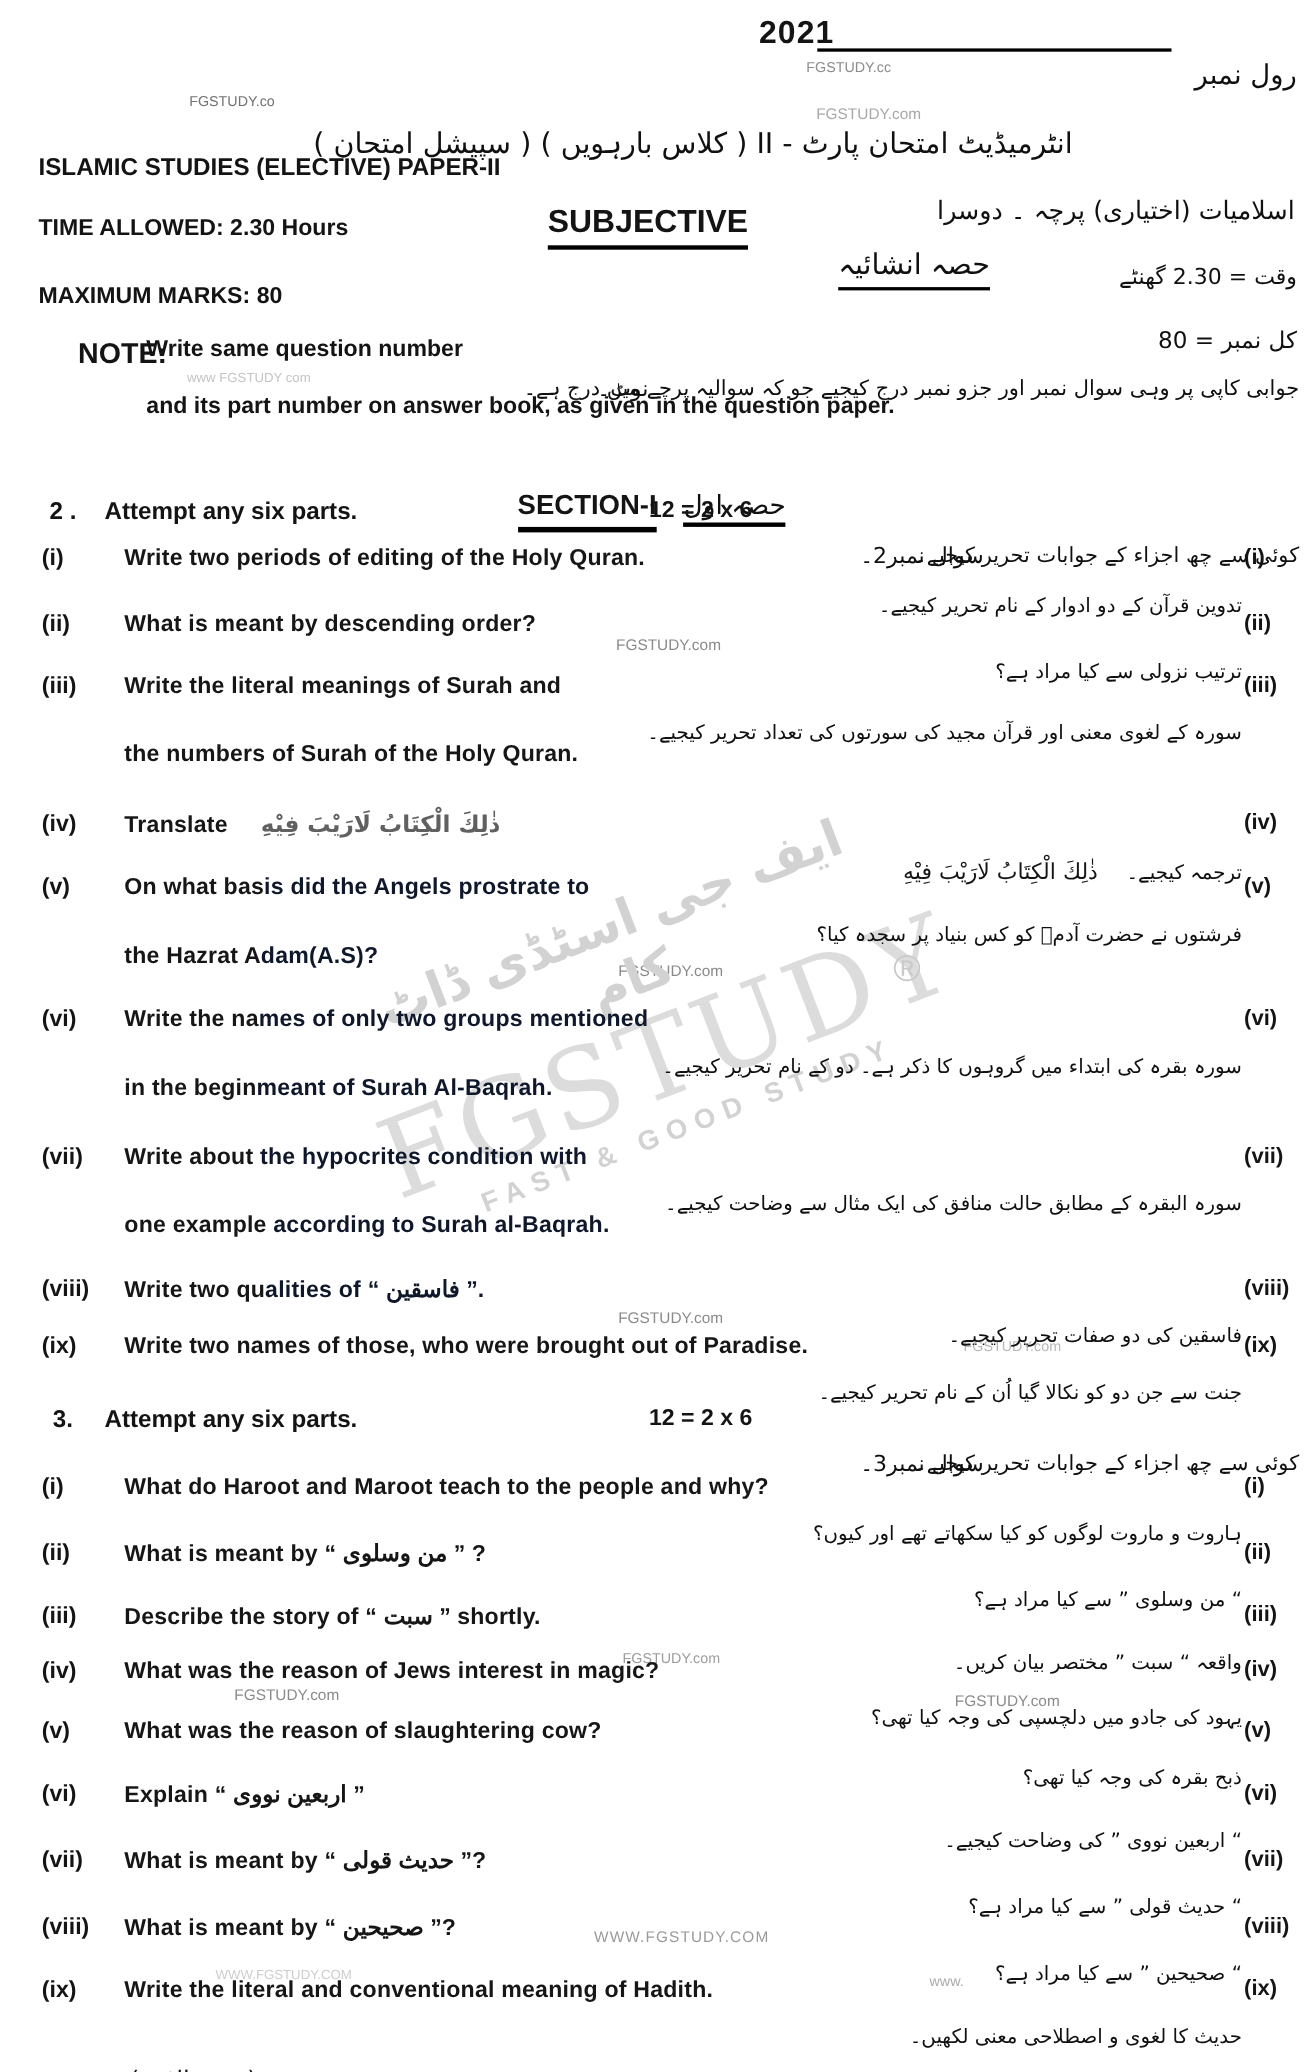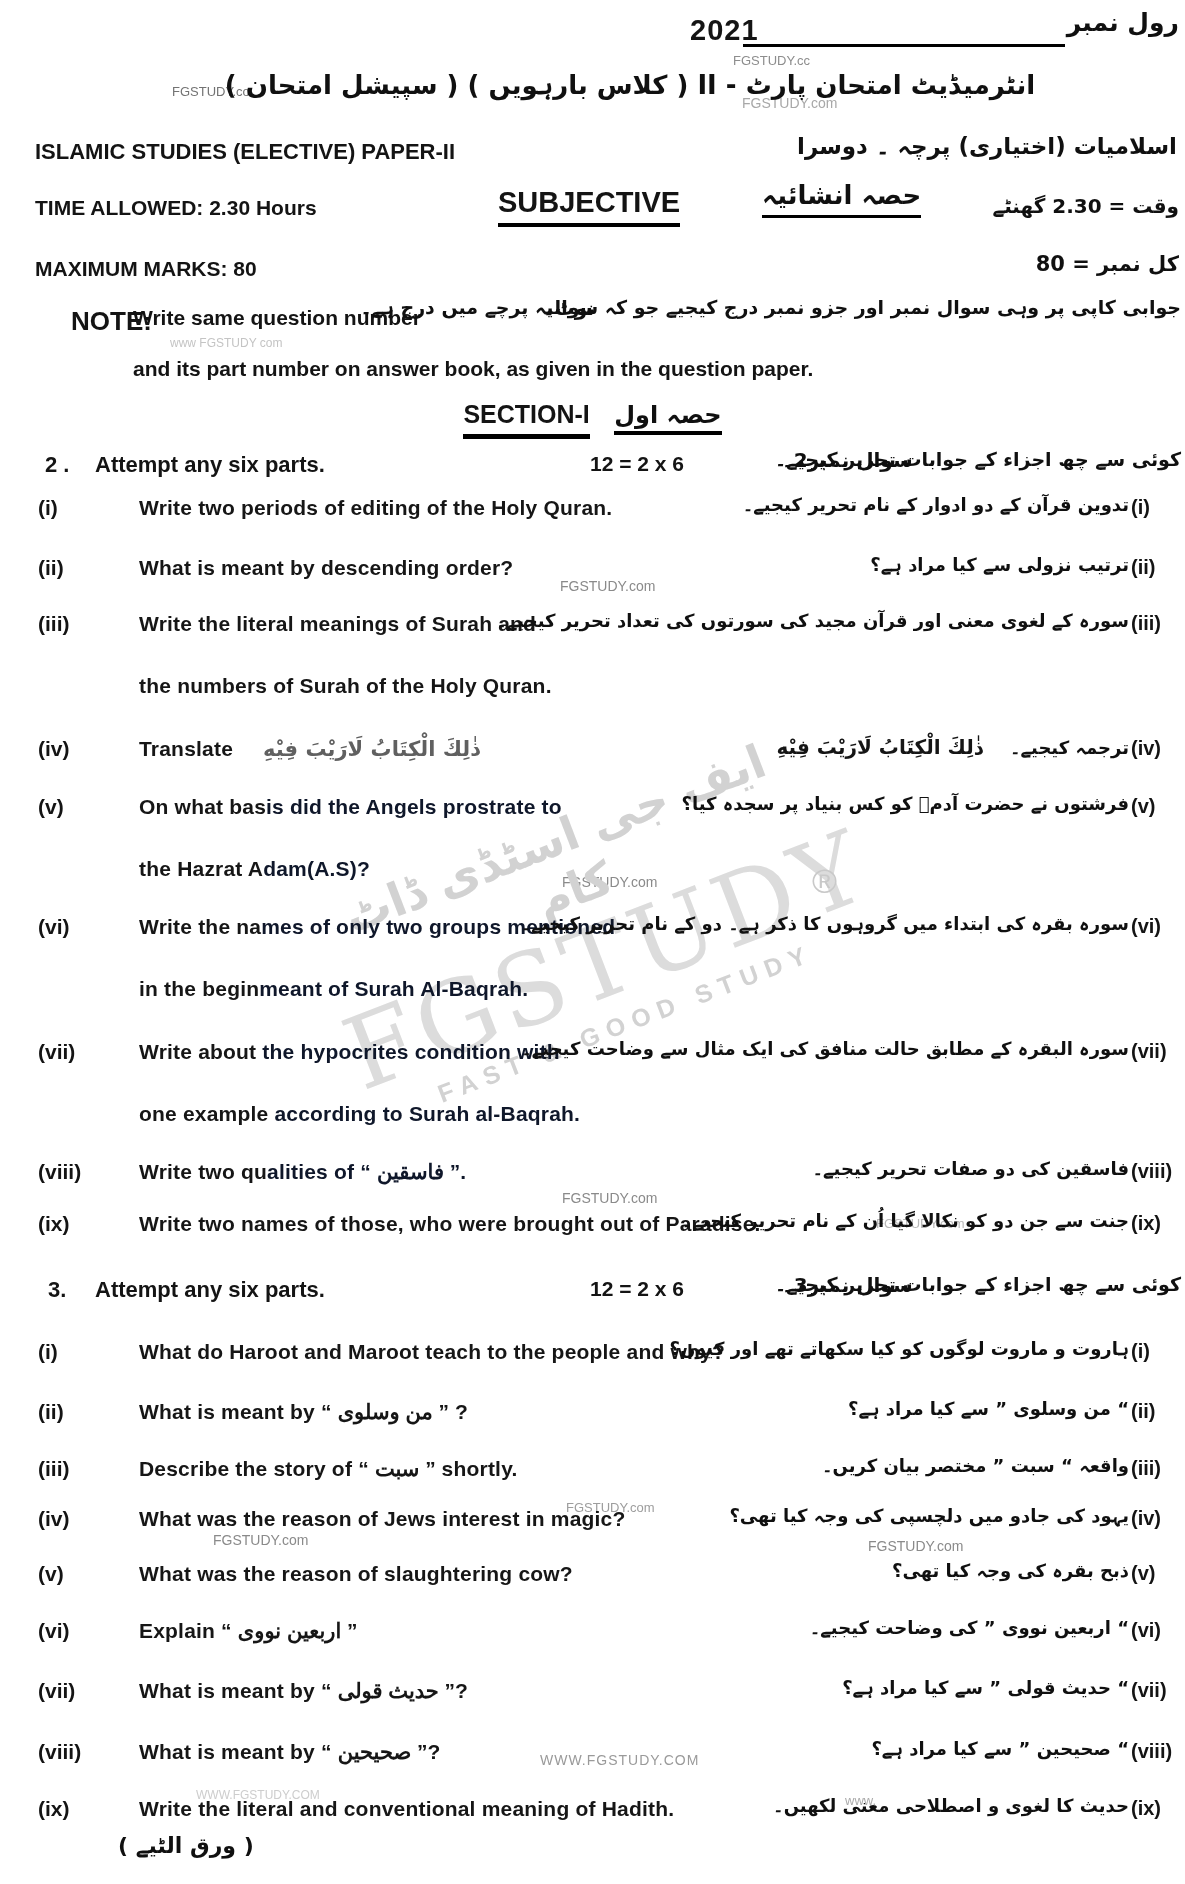--- a/index.html
+++ b/index.html
@@ -4,28 +4,28 @@
 <style>
   html,body{margin:0;padding:0;background:#ffffff;}
   .page{position:relative;width:1185px;height:1884px;background:#fff;overflow:hidden;
         font-family:"Liberation Sans",sans-serif;color:#141414;}
   .abs{position:absolute;}
   .b{font-weight:bold;}
   
   .en-t{font-weight:bold;font-size:21px;white-space:nowrap;color:#161616;letter-spacing:.2px;}
   .g{color:#0f172a;}
   
-  .ur{font-family:"DejaVu Sans","Liberation Sans",sans-serif;direction:rtl;font-weight:bold;
-      font-size:18px;white-space:nowrap;color:#101010;}
+  .ur{font-family:"DejaVu Sans","Liberation Sans",sans-serif;direction:rtl;font-weight:normal;
+      font-size:18px;white-space:nowrap;color:#101010;margin-top:45px;}
   .arq{font-family:"DejaVu Sans",sans-serif;font-weight:bold;color:#606060;font-size:21px;margin-left:30px;}
   .ur-ar{color:#151515;margin-right:26px;font-size:20px;}
   
   .row{position:absolute;left:0;right:0;height:30px;}
   .row .lnum{position:absolute;left:38px;top:0;font-weight:bold;font-size:21px;}
-  .row .en{position:absolute;left:113px;top:0;margin-left:26px;}
+  .row .en{position:absolute;left:113px;top:0;}
   .row .l2{display:block;margin-top:38px;}
   .row .uitem{position:absolute;right:56px;top:-2px;}
   .row .rnum{position:absolute;right:2px;top:0;width:52px;font-weight:bold;font-size:20px;}
   
   .rule{position:absolute;border-top:3px solid #000;}
   .u4{border-bottom:4px solid #000;padding-bottom:4px;}
   .u3{border-bottom:3px solid #000;padding-bottom:5px;}
   
   .wm{position:absolute;white-space:nowrap;font-family:"Liberation Sans",sans-serif;}
   .bigwm{position:absolute;left:318px;top:806px;width:540px;text-align:center;

